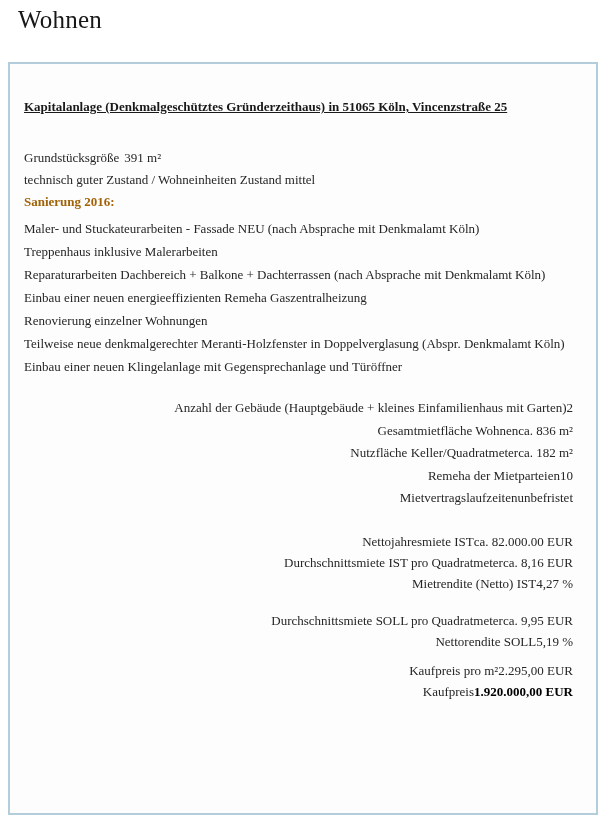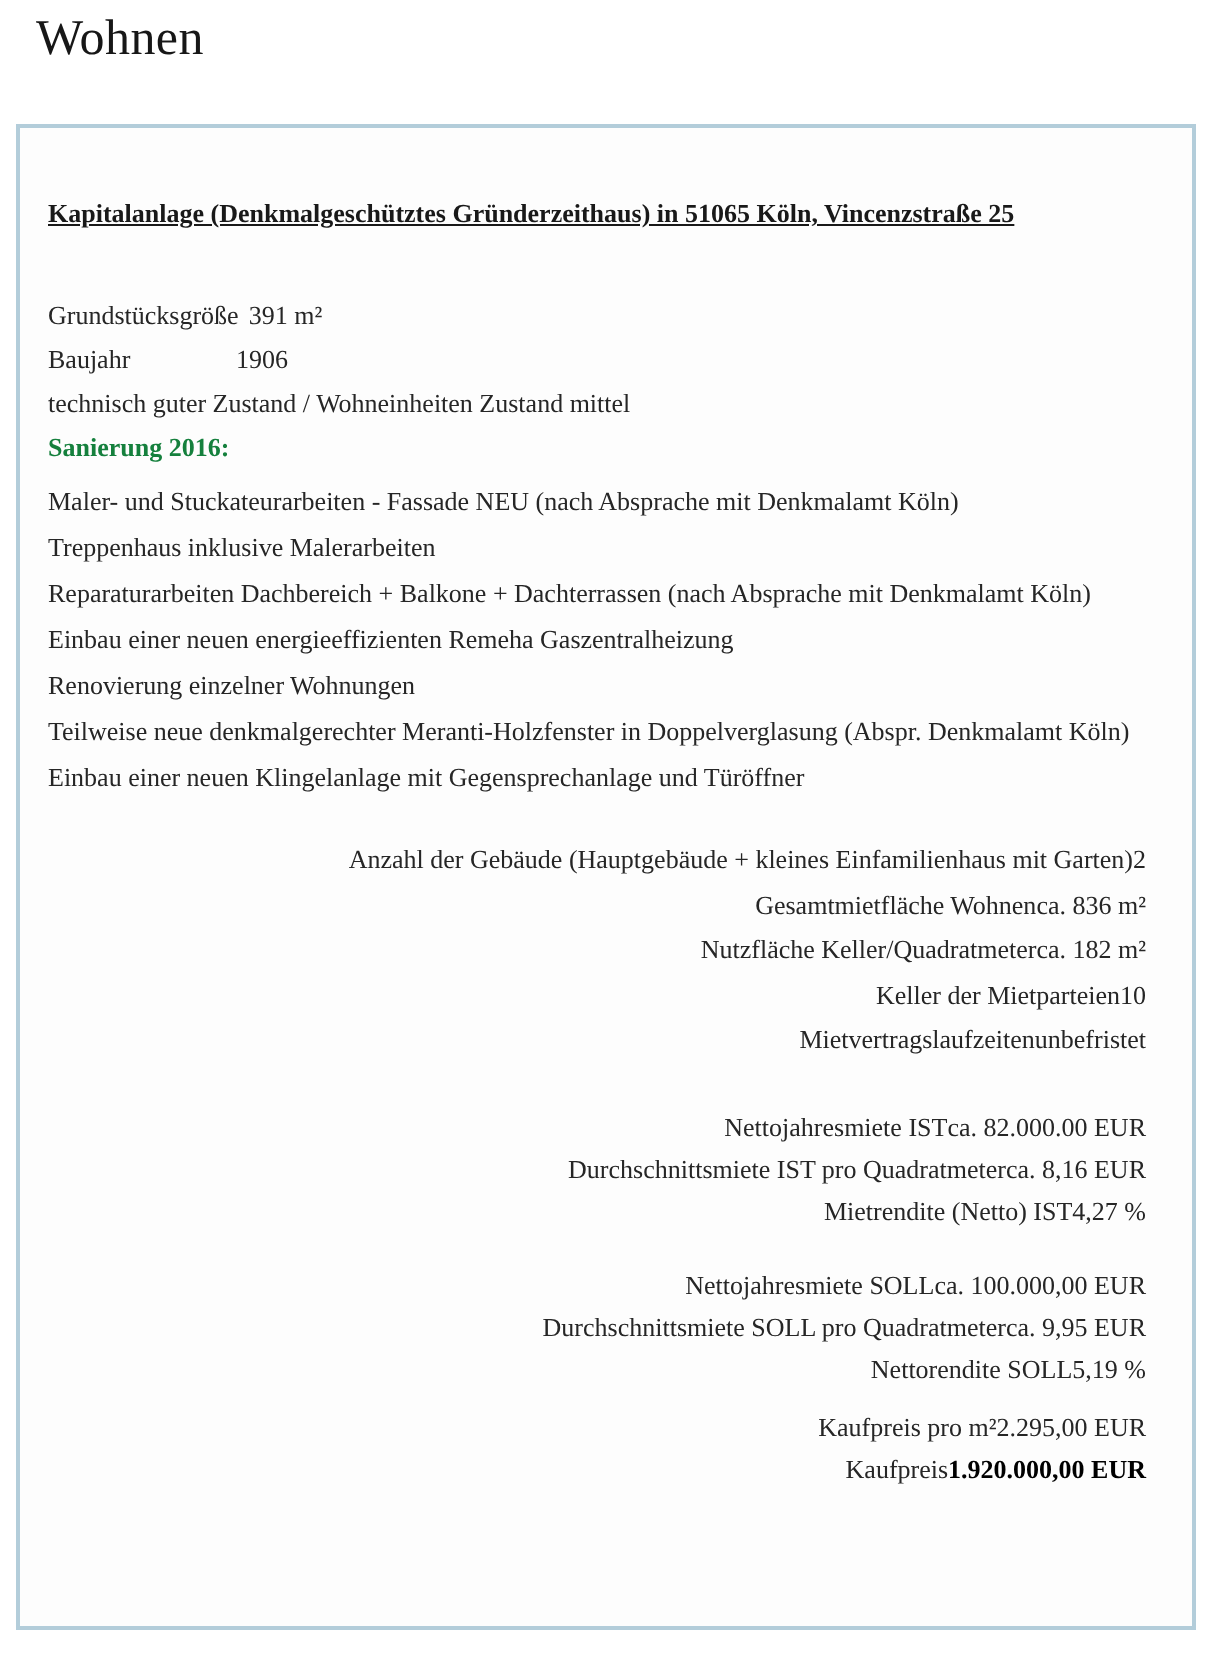--- a/index.html
+++ b/index.html
@@ -39,21 +39,21 @@
   .info-row {
     display: flex;
     font-size: 13px;
     line-height: 22px;
     white-space: nowrap;
   }
   .info-label { min-width: 94px; padding-right: 5px; }
   .sanierung-heading {
     font-size: 13px;
     font-weight: 700;
-    color: #15803d;
+    color: #a16207;
     line-height: 22px;
   }
   .renovation-list { margin-top: 4px; }
   .renovation-item {
     font-size: 13px;
     line-height: 23px;
     white-space: nowrap;
   }
   .kv-section { font-size: 13px; }
   .kv-row {
@@ -79,24 +79,20 @@
 <div class="details-box">
 
   <div class="box-heading">Kapitalanlage (Denkmalgeschütztes Gründerzeithaus) in 51065 Köln, Vincenzstraße 25</div>
 
   <div>
     <div class="info-row">
       <span class="info-label">Grundstücksgröße</span>
       <span class="info-value">391 m²</span>
     </div>
     <div class="info-row">
-      <span class="info-label">Baujahr</span>
-      <span class="info-value">1906</span>
-    </div>
-    <div class="info-row">
       <span class="info-value">technisch guter Zustand / Wohneinheiten Zustand mittel</span>
     </div>
   </div>
 
   <div class="sanierung-heading">Sanierung 2016:</div>
 
   <div class="renovation-list">
     <div class="renovation-item">Maler- und Stuckateurarbeiten - Fassade NEU (nach Absprache mit Denkmalamt Köln)</div>
     <div class="renovation-item">Treppenhaus inklusive Malerarbeiten</div>
     <div class="renovation-item">Reparaturarbeiten Dachbereich + Balkone + Dachterrassen (nach Absprache mit Denkmalamt Köln)</div>
@@ -113,21 +109,21 @@
     </div>
     <div class="kv-row">
       <span class="kv-label">Gesamtmietfläche Wohnen</span>
       <span class="kv-value">ca. 836 m²</span>
     </div>
     <div class="kv-row">
       <span class="kv-label">Nutzfläche Keller/Quadratmeter</span>
       <span class="kv-value">ca. 182 m²</span>
     </div>
     <div class="kv-row">
-      <span class="kv-label">Keller der Mietparteien</span>
+      <span class="kv-label">Remeha der Mietparteien</span>
       <span class="kv-value">10</span>
     </div>
     <div class="kv-row">
       <span class="kv-label">Mietvertragslaufzeiten</span>
       <span class="kv-value">unbefristet</span>
     </div>
   </div>
 
   <div class="kv-section rent rent-ist">
     <div class="kv-row">
@@ -139,24 +135,20 @@
       <span class="kv-value">ca. 8,16 EUR</span>
     </div>
     <div class="kv-row">
       <span class="kv-label">Mietrendite (Netto) IST</span>
       <span class="kv-value">4,27 %</span>
     </div>
   </div>
 
   <div class="kv-section rent rent-soll">
     <div class="kv-row">
-      <span class="kv-label">Nettojahresmiete SOLL</span>
-      <span class="kv-value">ca. 100.000,00 EUR</span>
-    </div>
-    <div class="kv-row">
       <span class="kv-label">Durchschnittsmiete SOLL pro Quadratmeter</span>
       <span class="kv-value">ca. 9,95 EUR</span>
     </div>
     <div class="kv-row">
       <span class="kv-label">Nettorendite SOLL</span>
       <span class="kv-value">5,19 %</span>
     </div>
   </div>
 
   <div class="kv-section price">

